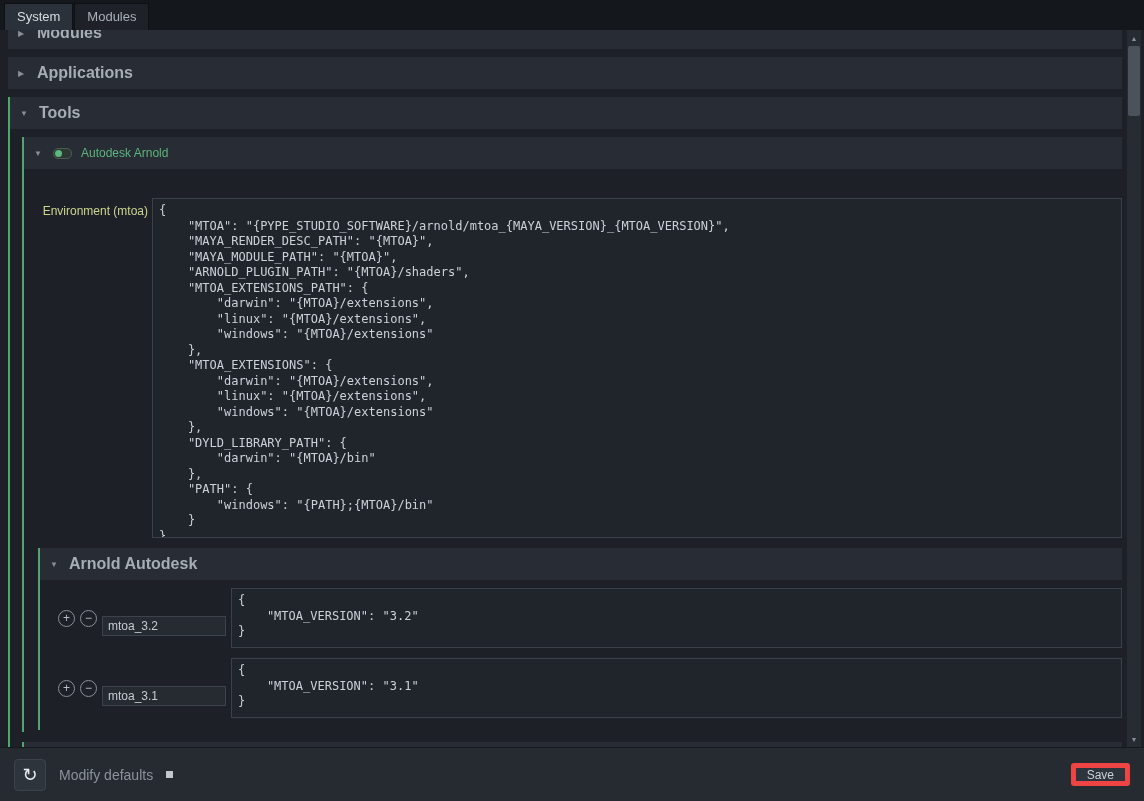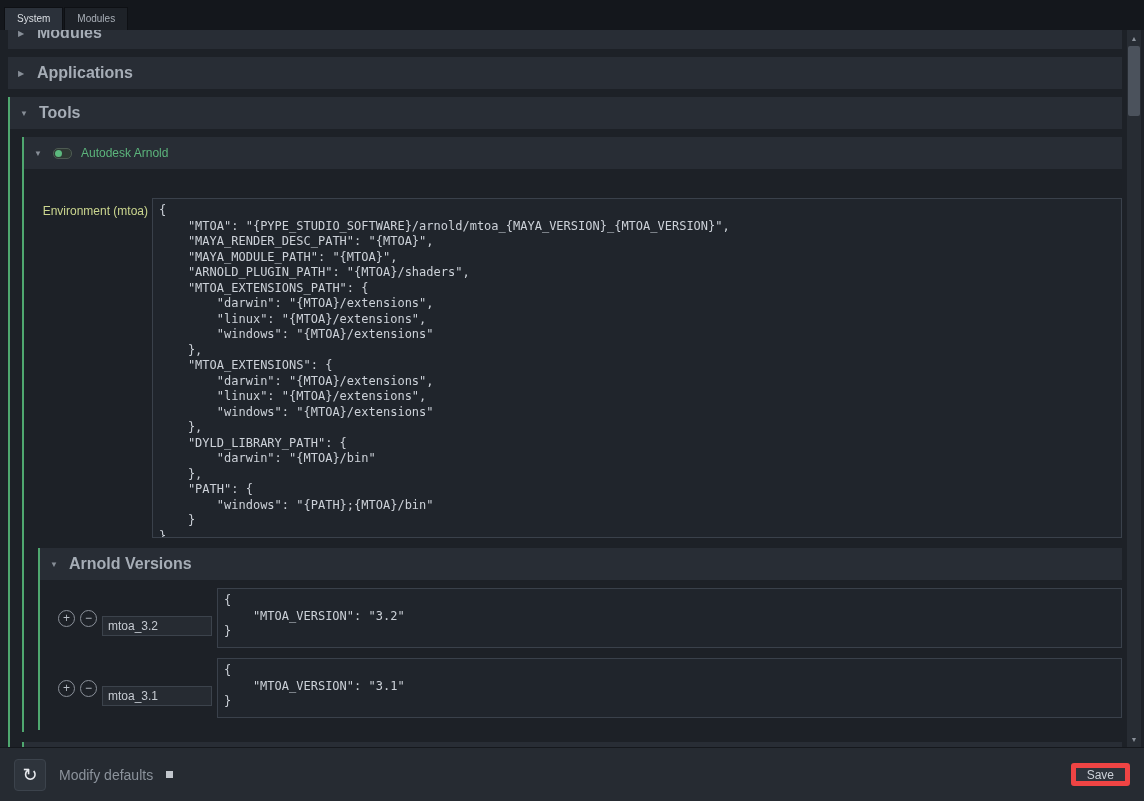--- a/index.html
+++ b/index.html
@@ -3,21 +3,21 @@
 <meta charset="utf-8">
 <style>
   * { margin:0; padding:0; box-sizing:border-box; }
   html,body { width:1144px; height:801px; overflow:hidden; background:#121419; }
   body { font-family:"Liberation Sans", sans-serif; }
 
   .app { position:relative; width:1144px; height:801px; background:#1d2127; overflow:hidden; }
 
   
   .tabbar { height:30px; background:#14171c; display:flex; align-items:flex-end; padding-left:4px; gap:1px; }
-  .tab { padding:5px 12px 6px; font-size:10px; color:#a9afb7; background:#1e2228; border:1px solid #0e1014; border-bottom:none; cursor:pointer; }
+  .tab { padding:5px 12px 6px; font-size:13px; color:#a9afb7; background:#1e2228; border:1px solid #0e1014; border-bottom:none; cursor:pointer; }
   .tab.active { background:#2b313a; color:#d9dde2; }
 
   
   .content { position:absolute; top:30px; left:0; width:1126px; height:717px; overflow:hidden; }
 
   .section { margin:0 4px 8px 8px; }
   .section.first { margin-top:-13px; }
   .section.expanded { border-left:2px solid #4fa76f; }
 
   .sec-header { height:32px; background:#282d35; display:flex; align-items:center; gap:9px; padding:0 10px; cursor:pointer; }
@@ -43,21 +43,21 @@
     padding:4px 6px; resize:none; white-space:pre; overflow:hidden; }
   textarea.env-editor { flex:1; height:340px; }
 
   
   .subsection { margin:10px 0 0 14px; border-left:2px solid #4fa76f; }
   .sub-body { padding:8px 0 2px 18px; }
 
   .version-row { display:flex; align-items:center; gap:5px; margin-bottom:10px; }
   .round-btn { width:17px; height:17px; border-radius:9px; border:1px solid #8a9099; background:transparent;
     color:#b8bec6; font-size:12px; line-height:14px; text-align:center; padding:0; cursor:pointer; flex:0 0 auto; }
-  .name-input { width:110px; height:20px; background:#262b32; border:1px solid #3c434c; color:#c6cbd2;
+  .name-input { width:124px; height:20px; background:#262b32; border:1px solid #3c434c; color:#c6cbd2;
     font-size:12px; padding:0 5px; font-family:"Liberation Sans", sans-serif;margin-top:15px; }
   textarea.version-editor { flex:1; height:60px; }
 
   
   .scrollbar { position:absolute; top:30px; right:3px; width:14px; height:717px; background:#272c33; }
   .sb-btn { position:absolute; left:0; width:14px; height:14px; display:flex; align-items:center; justify-content:center;
     font-size:7px; color:#8a9099; cursor:pointer; }
   .sb-btn.up { top:1px; }
   .sb-btn.down { bottom:1px; }
   .sb-thumb { position:absolute; top:16px; left:1px; width:12px; height:70px; background:#4b525c; border-radius:2px; cursor:pointer; }
@@ -137,21 +137,21 @@
     },
     "PATH": {
         "windows": "{PATH};{MTOA}/bin"
     }
 }</textarea>
             </div>
 
             <div class="subsection expanded">
               <div class="sec-header">
                 <span class="arrow">▼</span>
-                <span class="sec-title">Arnold Versions</span>
+                <span class="sec-title">Arnold Autodesk</span>
               </div>
 
               <div class="sub-body">
 
                 <div class="version-row">
                   <button class="round-btn">+</button>
                   <button class="round-btn">−</button>
                   <input class="name-input" type="text" value="mtoa_3.2" style="">
                   <textarea class="code version-editor" spellcheck="false" style="">{
     "MTOA_VERSION": "3.2"

